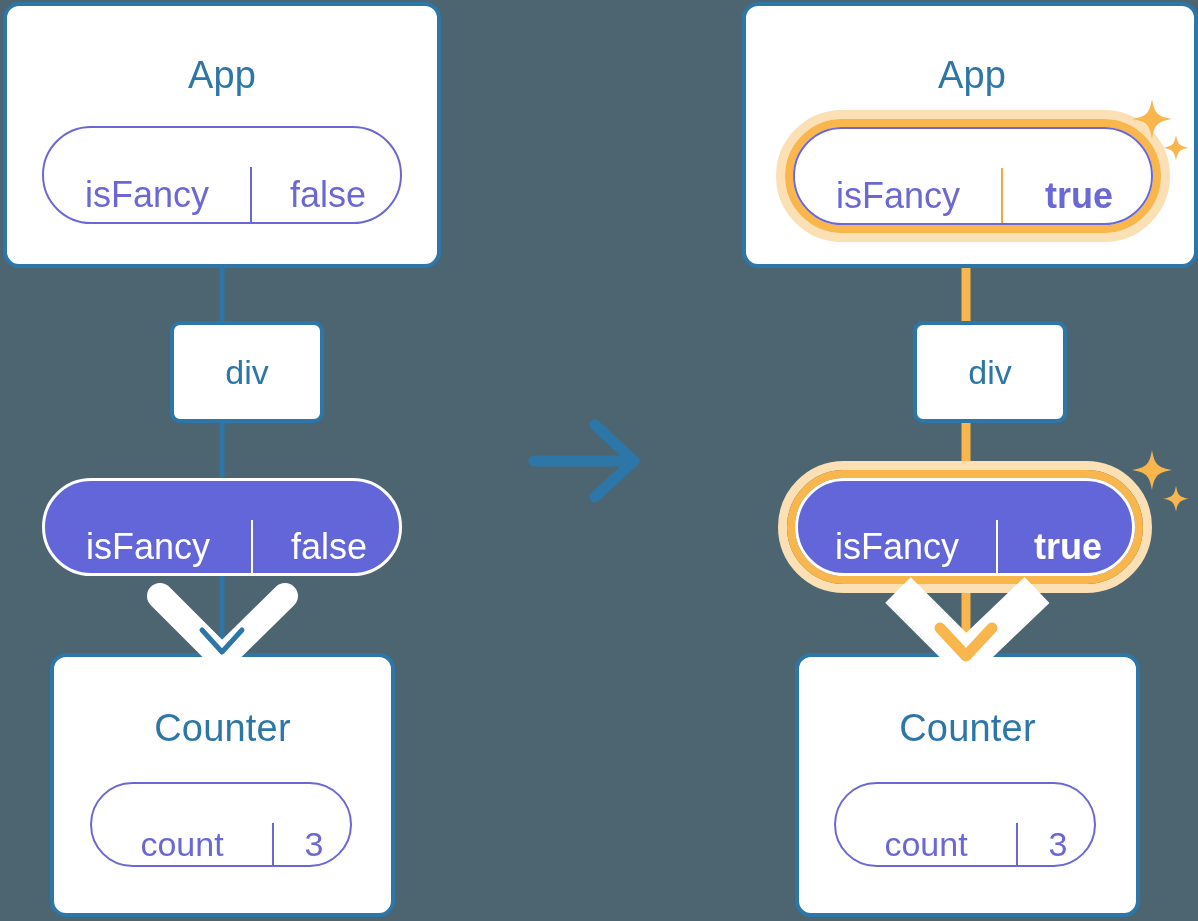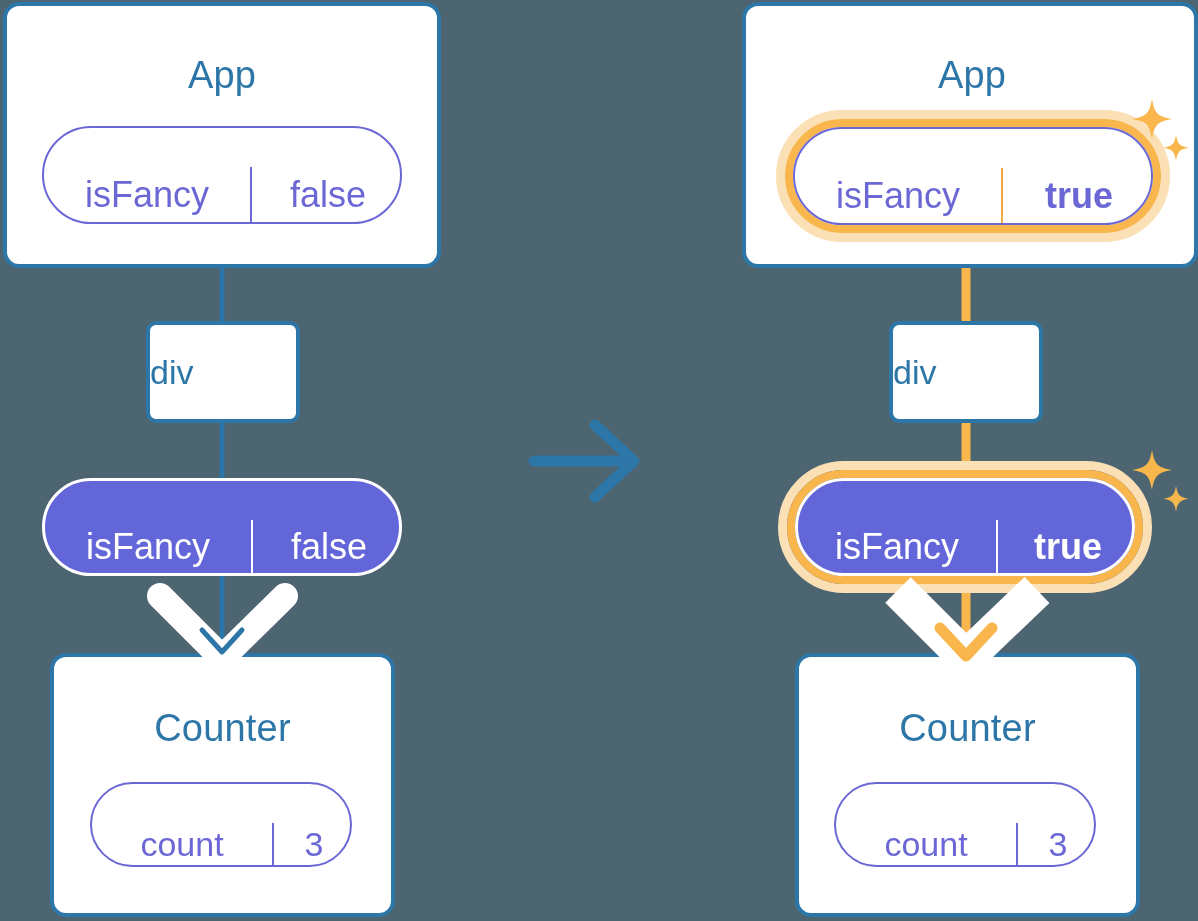--- a/index.html
+++ b/index.html
@@ -49,22 +49,24 @@
 
   
   .node-box {
     position: absolute;
     background: #ffffff;
     border: 4px solid #2d76a8;
     border-radius: 10px;
     box-sizing: border-box;
     display: flex;
     align-items: center;
+    justify-content: center;
     color: #2d76a8;
     font-size: 34px;
+    margin-left: 24px;
   }
 
   
   .pill {
     position: absolute;
     box-sizing: border-box;
     display: flex;
     align-items: stretch;
     border-radius: 999px;
   }

